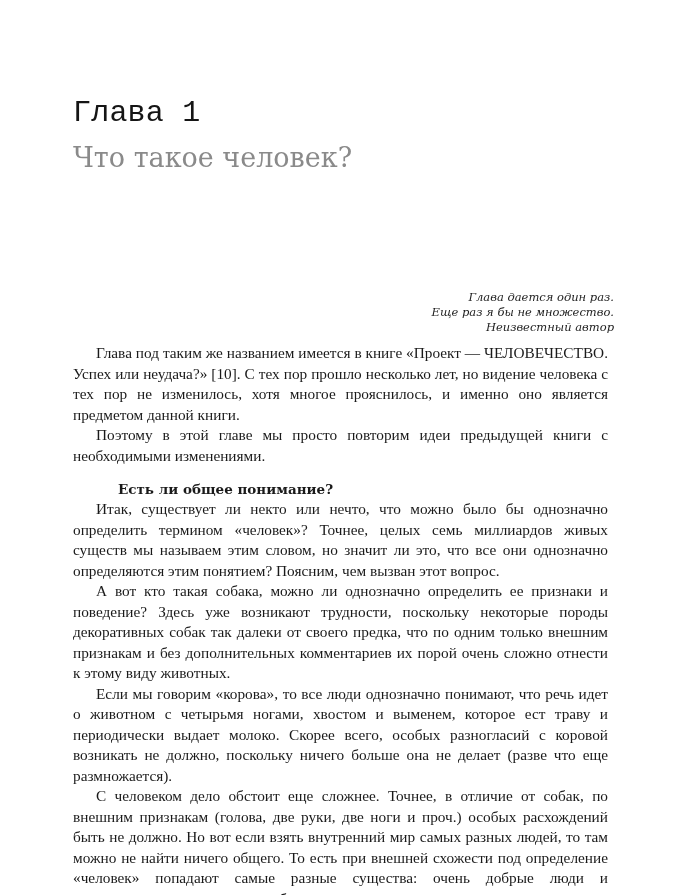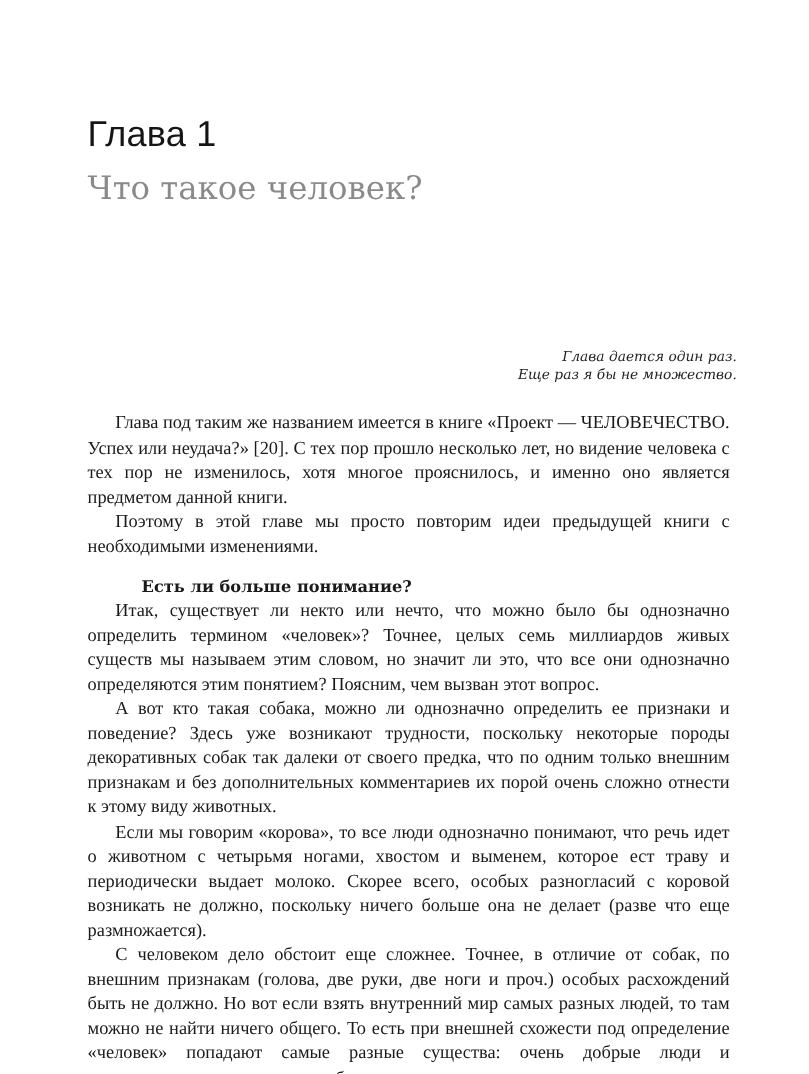--- a/index.html
+++ b/index.html
@@ -1,35 +1,36 @@
 <!DOCTYPE html>
 <html><head>
 <meta charset="utf-8">
 <style>
   html, body { margin: 0; padding: 0; background: #ffffff; }
   body { width: 674px; height: 895px; position: relative; overflow: hidden; color: #1a1a1a; font-family: "DejaVu Serif", "Liberation Serif", serif; }
-  .chapter-num { position: absolute; left: 73px; top: 96px; font-size: 30px; color: #151515; font-family: Liberation Sans, sans-serif; letter-spacing: 0.2px; }
+  .chapter-num { position: absolute; left: 73px; top: 96px; font-size: 30px; color: #151515; font-family: Liberation Mono, monospace; letter-spacing: 0.2px; }
   .chapter-title { position: absolute; left: 73px; top: 142px; font-size: 27px; color: #8a8a8a; font-family: "DejaVu Serif", serif; }
   .epigraph { position: absolute; right: 60px; top: 290px; text-align: right; font-style: italic; font-size: 11.5px; line-height: 15px; color: #222; font-family: "DejaVu Serif", serif; }
   .body { position: absolute; left: 73px; top: 343px; width: 535px; font-family: "Liberation Serif", serif; font-size: 15.3px; line-height: 20.5px; text-align: justify; color: #1a1a1a; }
   .body p { margin: 0; text-indent: 23px; }
   .section-head { margin: 13px 0 0 0; padding-left: 45px; font-weight: bold; font-family: "DejaVu Serif", serif; font-size: 13.5px; line-height: 20px; }
 </style>
 </head>
 <body>
 
 <div class="chapter-num">Глава 1</div>
 <div class="chapter-title">Что такое человек?</div>
 
 <div class="epigraph">
   <div>Глава дается один раз.</div>
   <div>Еще раз я бы не множество.</div>
+  <div>Неизвестный автор</div>
 </div>
 
 <div class="body">
-  <p>Глава под таким же названием имеется в книге «Проект — ЧЕЛОВЕЧЕСТВО. Успех или неудача?» [20]. С тех пор прошло несколько лет, но видение человека с тех пор не изменилось, хотя многое прояснилось, и именно оно является предметом данной книги.</p>
+  <p>Глава под таким же названием имеется в книге «Проект — ЧЕЛОВЕЧЕСТВО. Успех или неудача?» [10]. С тех пор прошло несколько лет, но видение человека с тех пор не изменилось, хотя многое прояснилось, и именно оно является предметом данной книги.</p>
   <p>Поэтому в этой главе мы просто повторим идеи предыдущей книги с необходимыми изменениями.</p>
-  <div class="section-head">Есть ли больше понимание?</div>
+  <div class="section-head">Есть ли общее понимание?</div>
   <p>Итак, существует ли некто или нечто, что можно было бы однозначно определить термином «человек»? Точнее, целых семь миллиардов живых существ мы называем этим словом, но значит ли это, что все они однозначно определяются этим понятием? Поясним, чем вызван этот вопрос.</p>
   <p>А вот кто такая собака, можно ли однозначно определить ее признаки и поведение? Здесь уже возникают трудности, поскольку некоторые породы декоративных собак так далеки от своего предка, что по одним только внешним признакам и без дополнительных комментариев их порой очень сложно отнести к этому виду животных.</p>
   <p>Если мы говорим «корова», то все люди однозначно понимают, что речь идет о животном с четырьмя ногами, хвостом и выменем, которое ест траву и периодически выдает молоко. Скорее всего, особых разногласий с коровой возникать не должно, поскольку ничего больше она не делает (разве что еще размножается).</p>
   <p>С человеком дело обстоит еще сложнее. Точнее, в отличие от собак, по внешним признакам (голова, две руки, две ноги и проч.) особых расхождений быть не должно. Но вот если взять внутренний мир самых разных людей, то там можно не найти ничего общего. То есть при внешней схожести под определение «человек» попадают самые разные существа: очень добрые люди и патологические садисты, разработчики космических систем и существа, до сих пор проживающие в первобытно-общинном строе, анархисты и деспоты, и так далее. То есть одним термином «человек» обозначается множество живых существ, очень сильно отличающихся друг от друга.</p>
 </div>
 
 </body></html>

